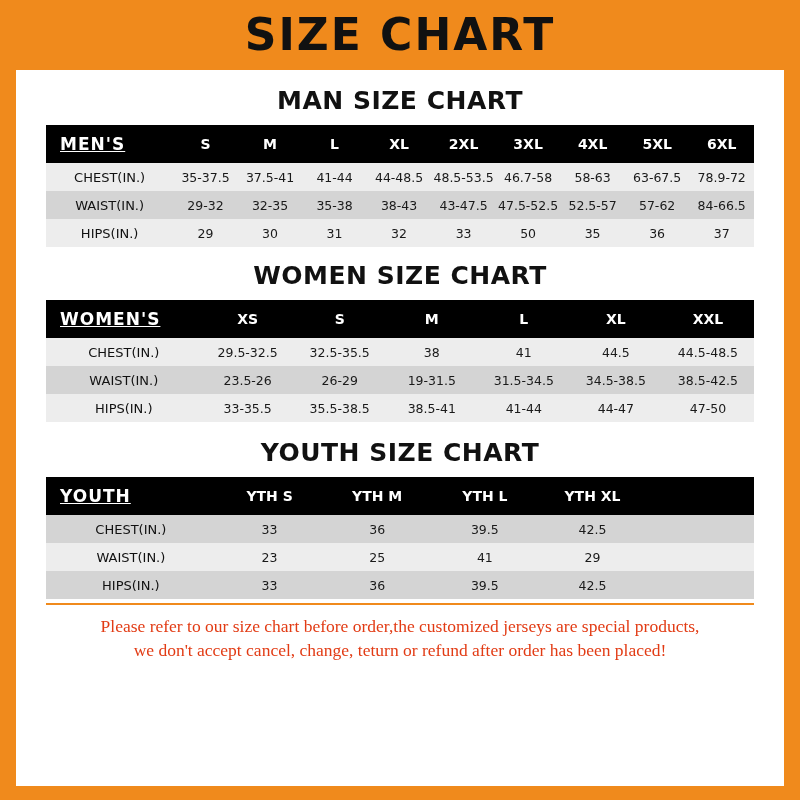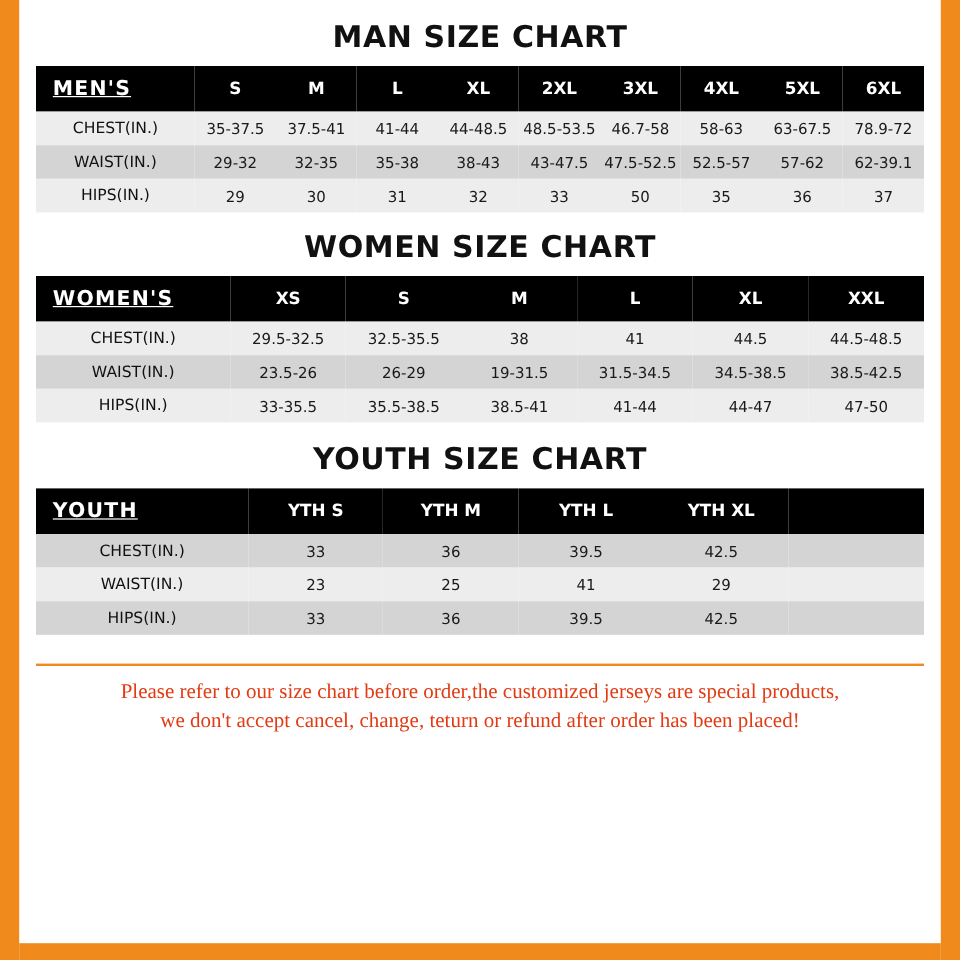--- a/index.html
+++ b/index.html
@@ -35,21 +35,21 @@
   .header-title {
     font-family: "DejaVu Sans", sans-serif;
     font-weight: bold;
     font-size: 44px;
     letter-spacing: 2px;
     color: #111111;
     line-height: 1;
   }
   .content {
     flex: 1 1 auto;
-    padding: 0 14px;
+    padding: 0 30px;
     display: flex;
     flex-direction: column;
   }
   .section-title {
     text-align: center;
     font-family: "DejaVu Sans", sans-serif;
     font-weight: bold;
     font-size: 25px;
     color: #111111;
     letter-spacing: 0.5px;
@@ -96,41 +96,44 @@
 
   
   .men-col-label { width: 16%; }
   .women-col-label { width: 20%; margin-top: 44px; }
   .youth-col-label { width: 22%; }
 
   .footer-note {
     flex: none;
     padding: 10px 14px 0 14px;
     border-top: 2px solid #f08a1c;
-    margin-top: 24px;
+    margin-top: 4px;
   }
   .footer-note p {
     margin: 0;
     font-family: "Liberation Serif", serif;
     font-size: 17.5px;
     line-height: 1.35;
     color: #e23b14;
     text-align: center;
   }
   .bottom-bar {
     flex: none;
     height: 14px;
     background: #f08a1c;
   }
 </style>
 </head>
 <body>
 
 <div class="page">
 
+  <div class="header">
+    <div class="header-title">SIZE CHART</div>
+  </div>
 
   <div class="content">
 
     <div class="section-title man-title">MAN SIZE CHART</div>
     <table class="size-table">
       <thead>
         <tr>
           <th class="corner men-col-label">MEN'S</th>
           <th>S</th>
           <th>M</th>
@@ -159,21 +162,21 @@
         <tr class="even">
           <td class="rowhead">WAIST(IN.)</td>
           <td>29-32</td>
           <td>32-35</td>
           <td>35-38</td>
           <td>38-43</td>
           <td>43-47.5</td>
           <td>47.5-52.5</td>
           <td>52.5-57</td>
           <td>57-62</td>
-          <td>62-39.1</td>
+          <td>84-66.5</td>
         </tr>
         <tr class="odd">
           <td class="rowhead">HIPS(IN.)</td>
           <td>29</td>
           <td>30</td>
           <td>31</td>
           <td>32</td>
           <td>33</td>
           <td>50</td>
           <td>35</td>

